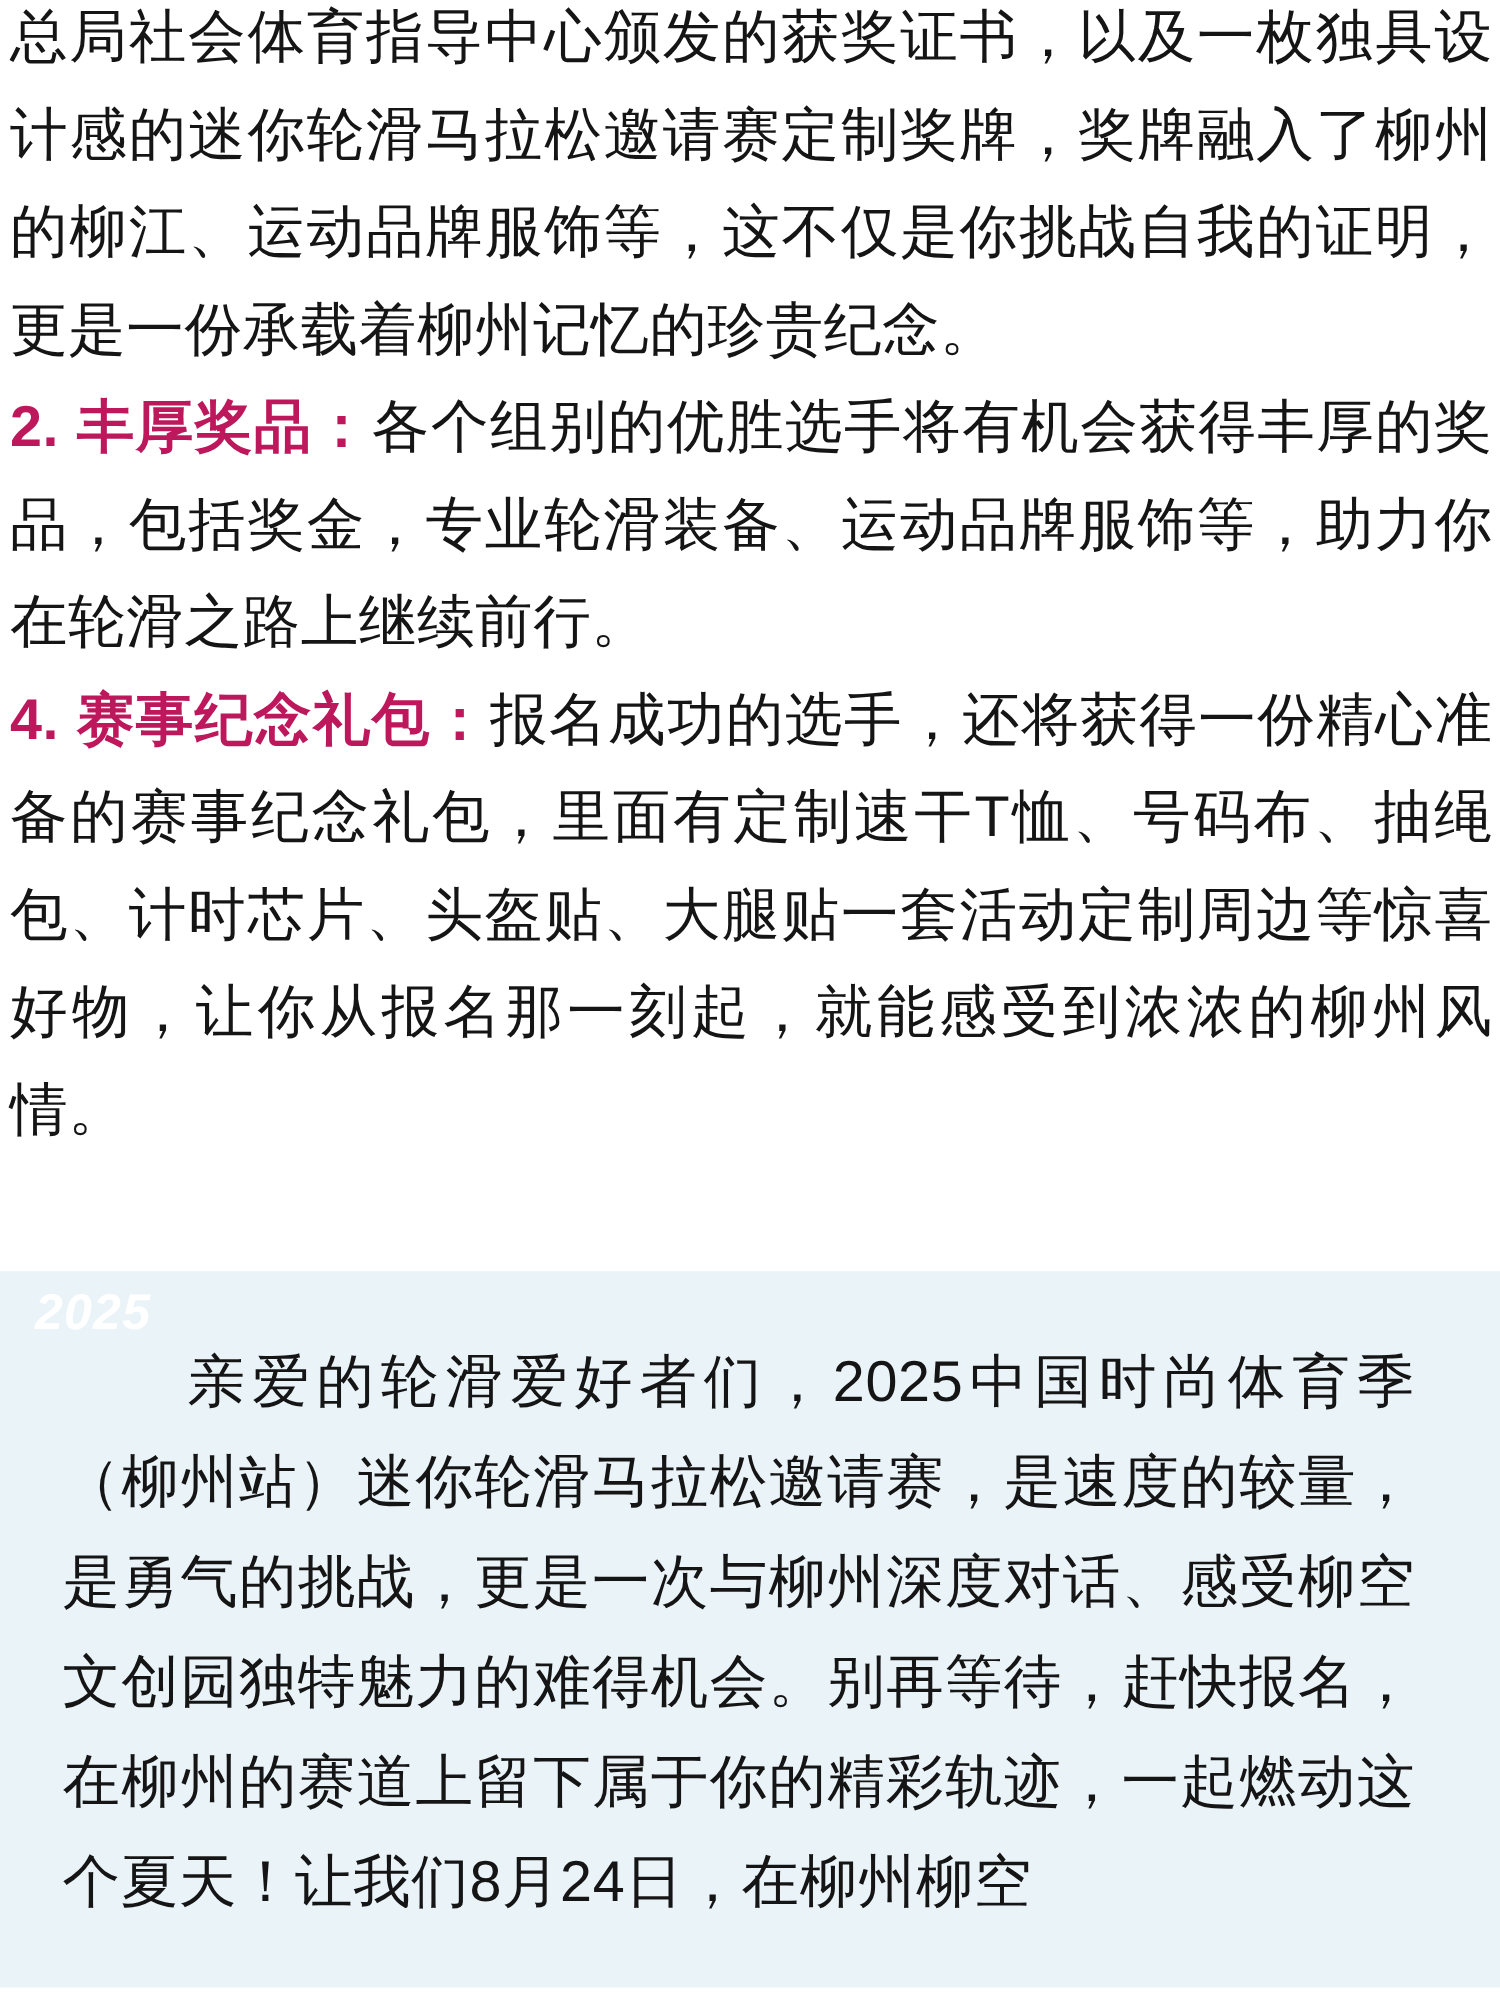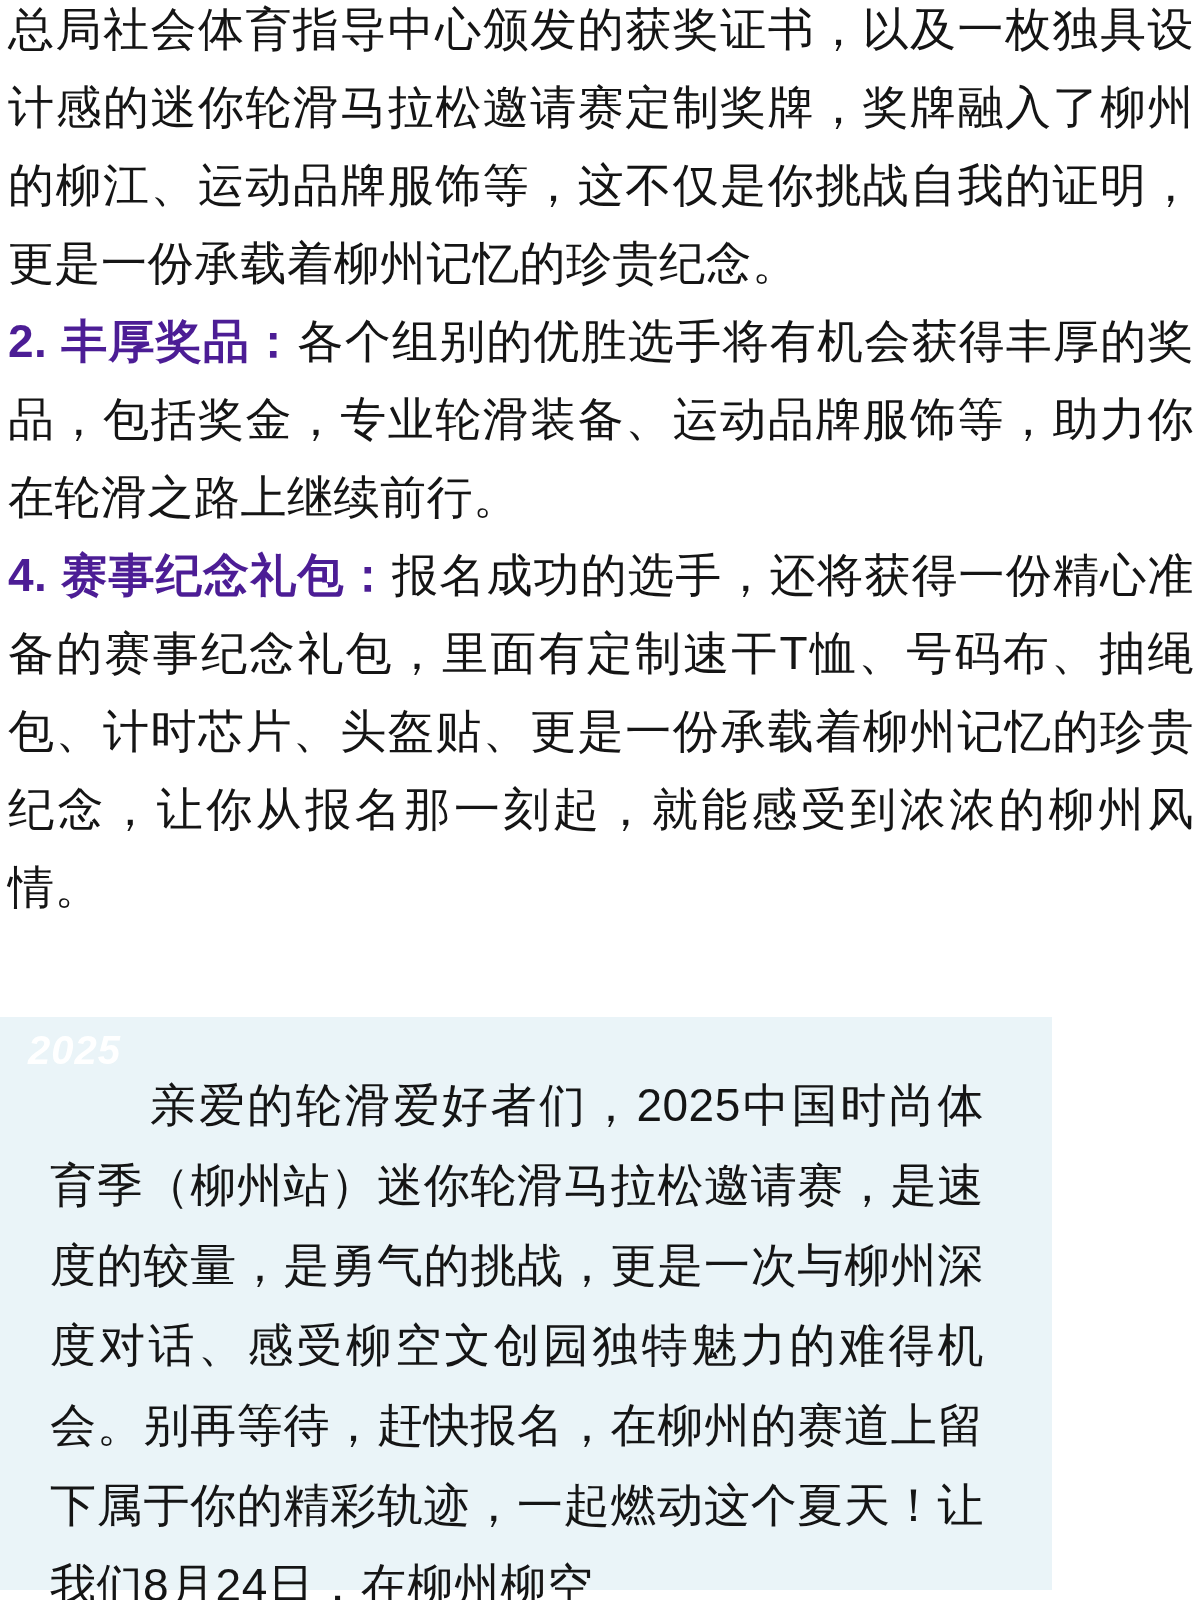--- a/index.html
+++ b/index.html
@@ -34,21 +34,21 @@
     line-height: 78px;
     letter-spacing: 0.5px;
     text-align: justify;
     text-justify: inter-ideograph;
     margin: 0;
     color: #151515;
     font-weight: 400;
   }
 
   .para .lead {
-    color: #4c1d95;
+    color: #be185d;
     font-weight: 700;
   }
 
   .para-first {
     
     margin-top: -10px;
   }
 
   .para-gap {
     margin-top: 0px;
@@ -90,21 +90,21 @@
     height: 22px;
     background: linear-gradient(90deg, #2aa8e8 0%, #39c0d8 25%, #7ed321 62%, #d4e017 100%);
     transform: skewX(-14deg);
   }
 
   
   .bottom-block {
     position: absolute;
     left: 0;
     top: 1027px;
-    width: 1052px;
+    width: 1200px;
     height: 573px;
     background: #eaf4f8;
     box-sizing: border-box;
     padding: 48px 68px 0 50px;
   }
 
   .bottom-para {
     font-size: 46px;
     line-height: 80px;
     letter-spacing: 0.5px;
@@ -124,21 +124,21 @@
 
     <p class="para para-first">
       <span>总局社会体育指导中心颁发的获奖证书，以及一枚独具设计感的迷你轮滑马拉松邀请赛定制奖牌，奖牌融入了柳州的柳江、运动品牌服饰等，这不仅是你挑战自我的证明，更是一份承载着柳州记忆的珍贵纪念。</span>
     </p>
 
     <p class="para para-gap">
       <span class="lead">2. 丰厚奖品：</span><span>各个组别的优胜选手将有机会获得丰厚的奖品，包括奖金，专业轮滑装备、运动品牌服饰等，助力你在轮滑之路上继续前行。</span>
     </p>
 
     <p class="para para-gap">
-      <span class="lead">4. 赛事纪念礼包：</span><span>报名成功的选手，还将获得一份精心准备的赛事纪念礼包，里面有定制速干T恤、号码布、抽绳包、计时芯片、头盔贴、更是一份承载着柳州记忆的珍贵纪念，让你从报名那一刻起，就能感受到浓浓的柳州风情。</span>
+      <span class="lead">4. 赛事纪念礼包：</span><span>报名成功的选手，还将获得一份精心准备的赛事纪念礼包，里面有定制速干T恤、号码布、抽绳包、计时芯片、头盔贴、大腿贴一套活动定制周边等惊喜好物，让你从报名那一刻起，就能感受到浓浓的柳州风情。</span>
     </p>
 
   </div>
 
   <div class="banner">
     <div class="banner-tag"></div>
     <div class="banner-tag-text">2025</div>
     <div class="banner-bar"></div>
   </div>
 

